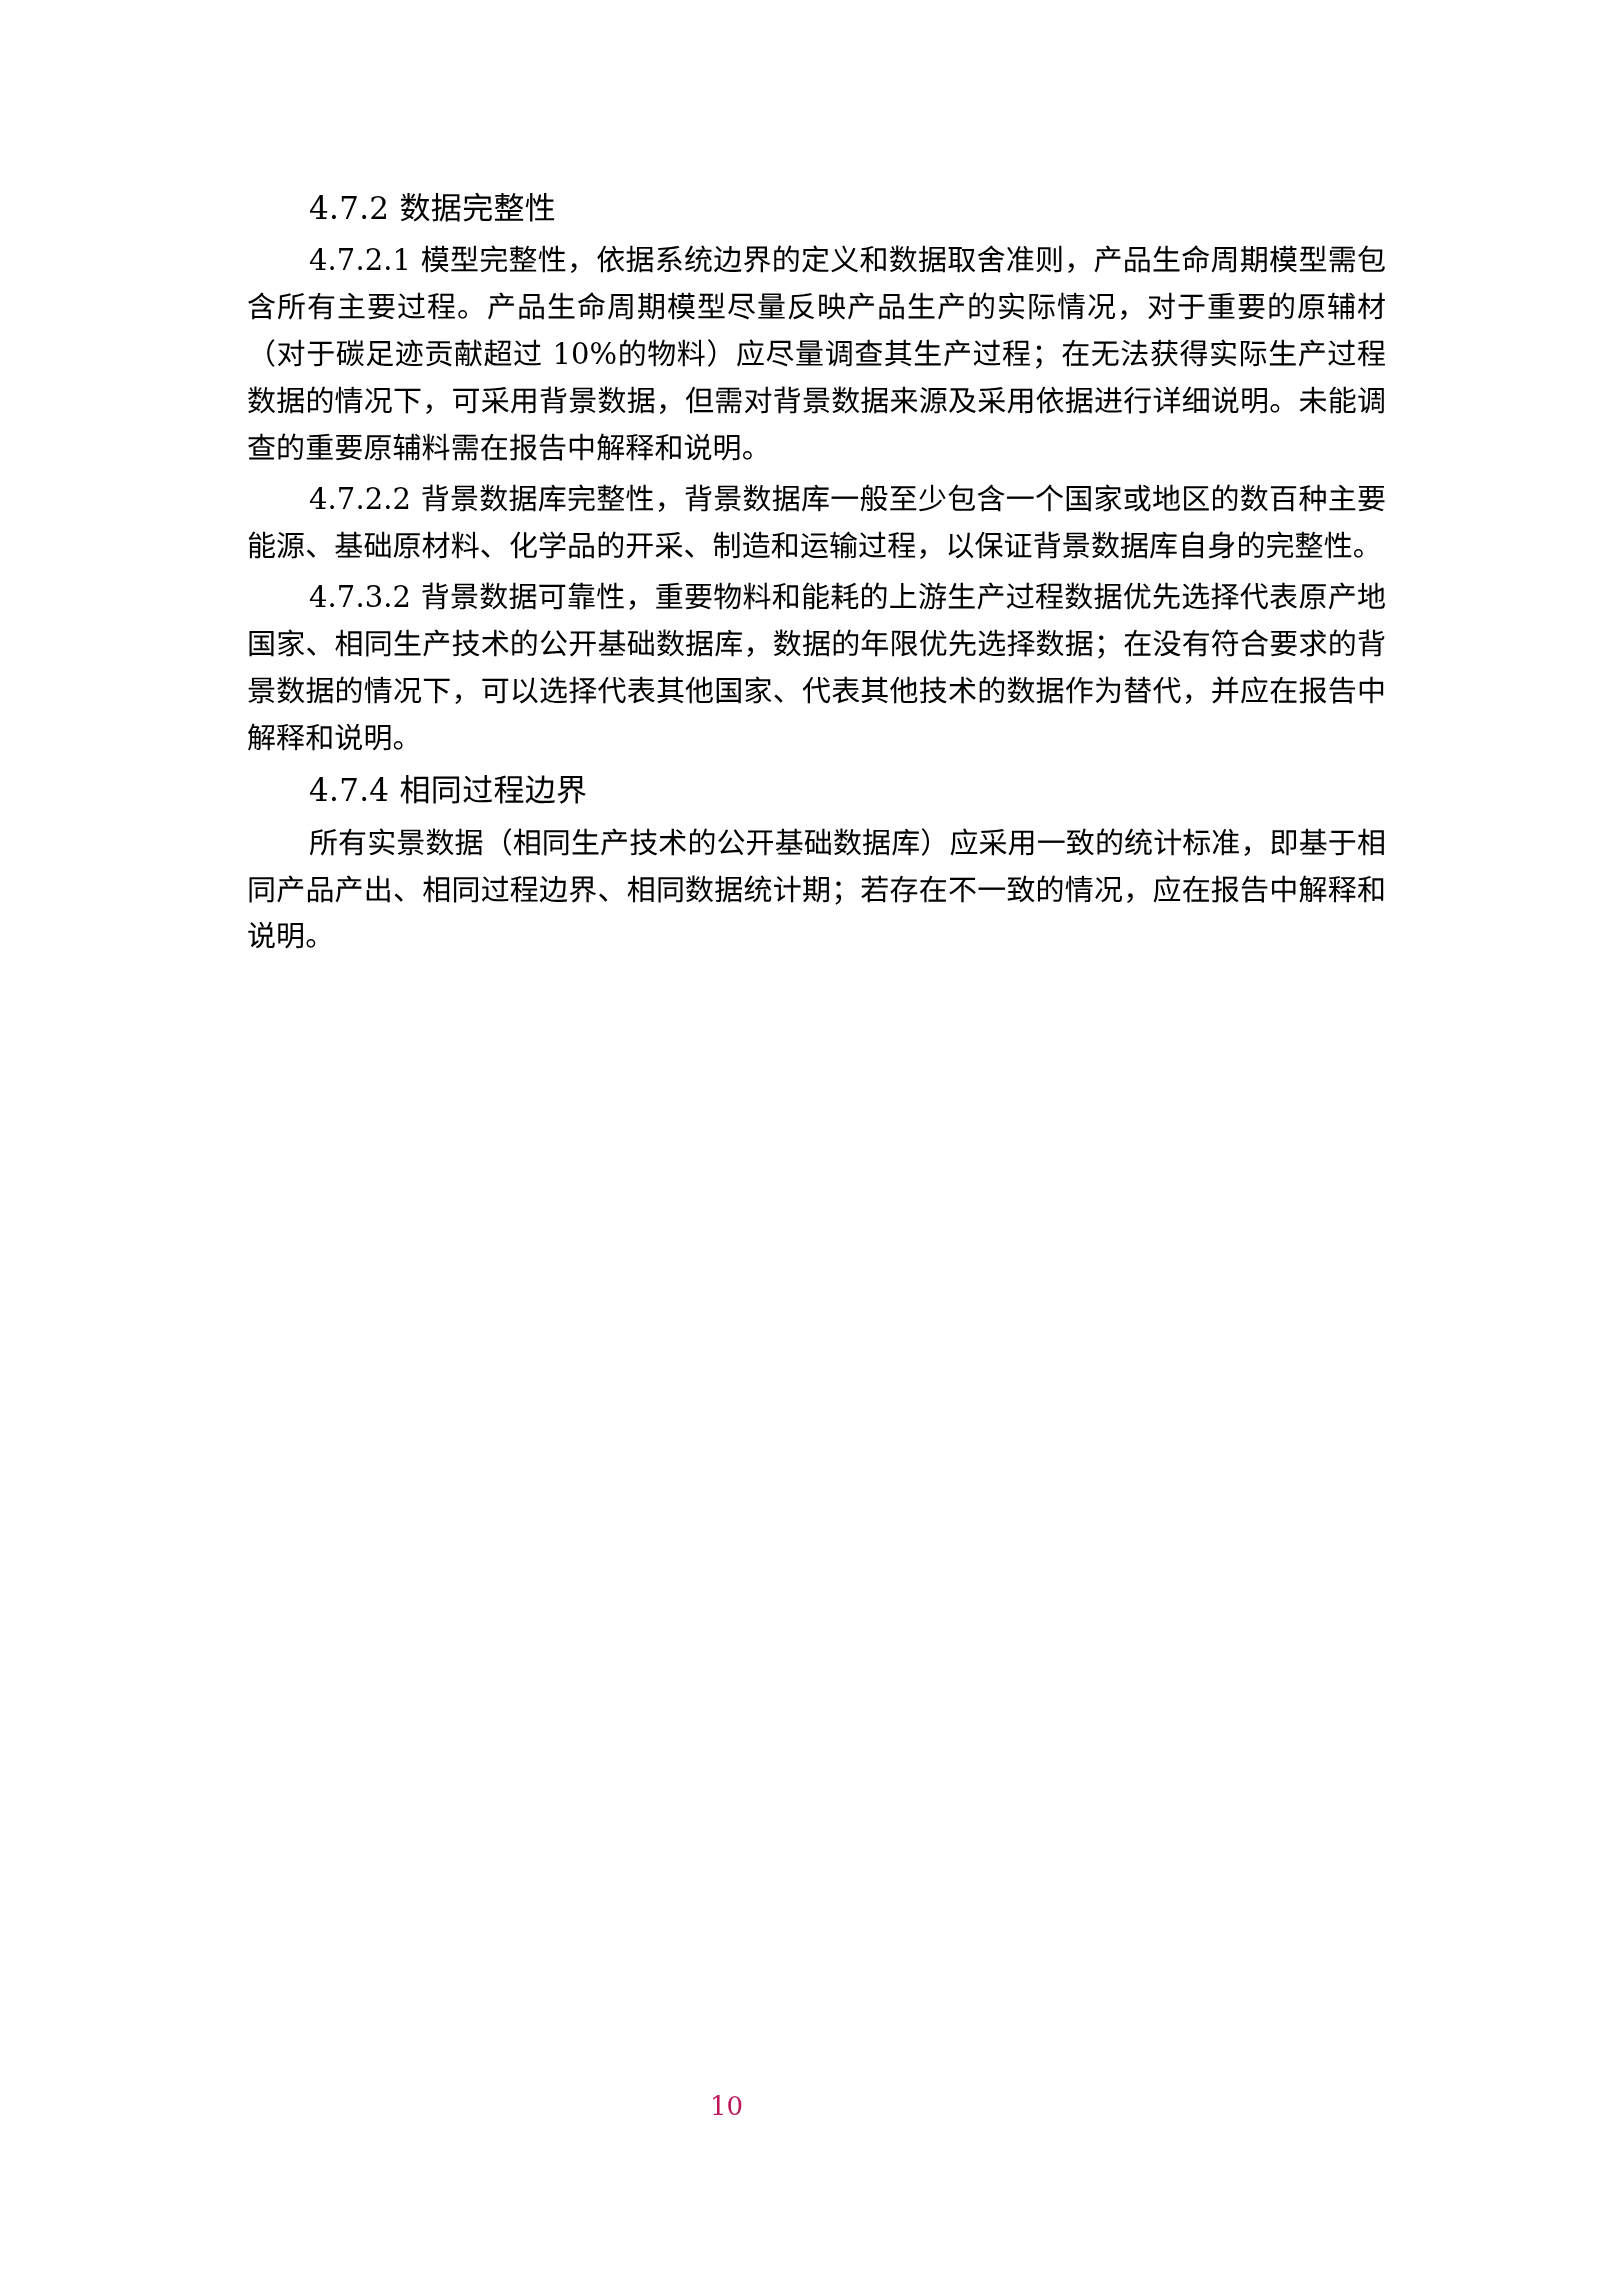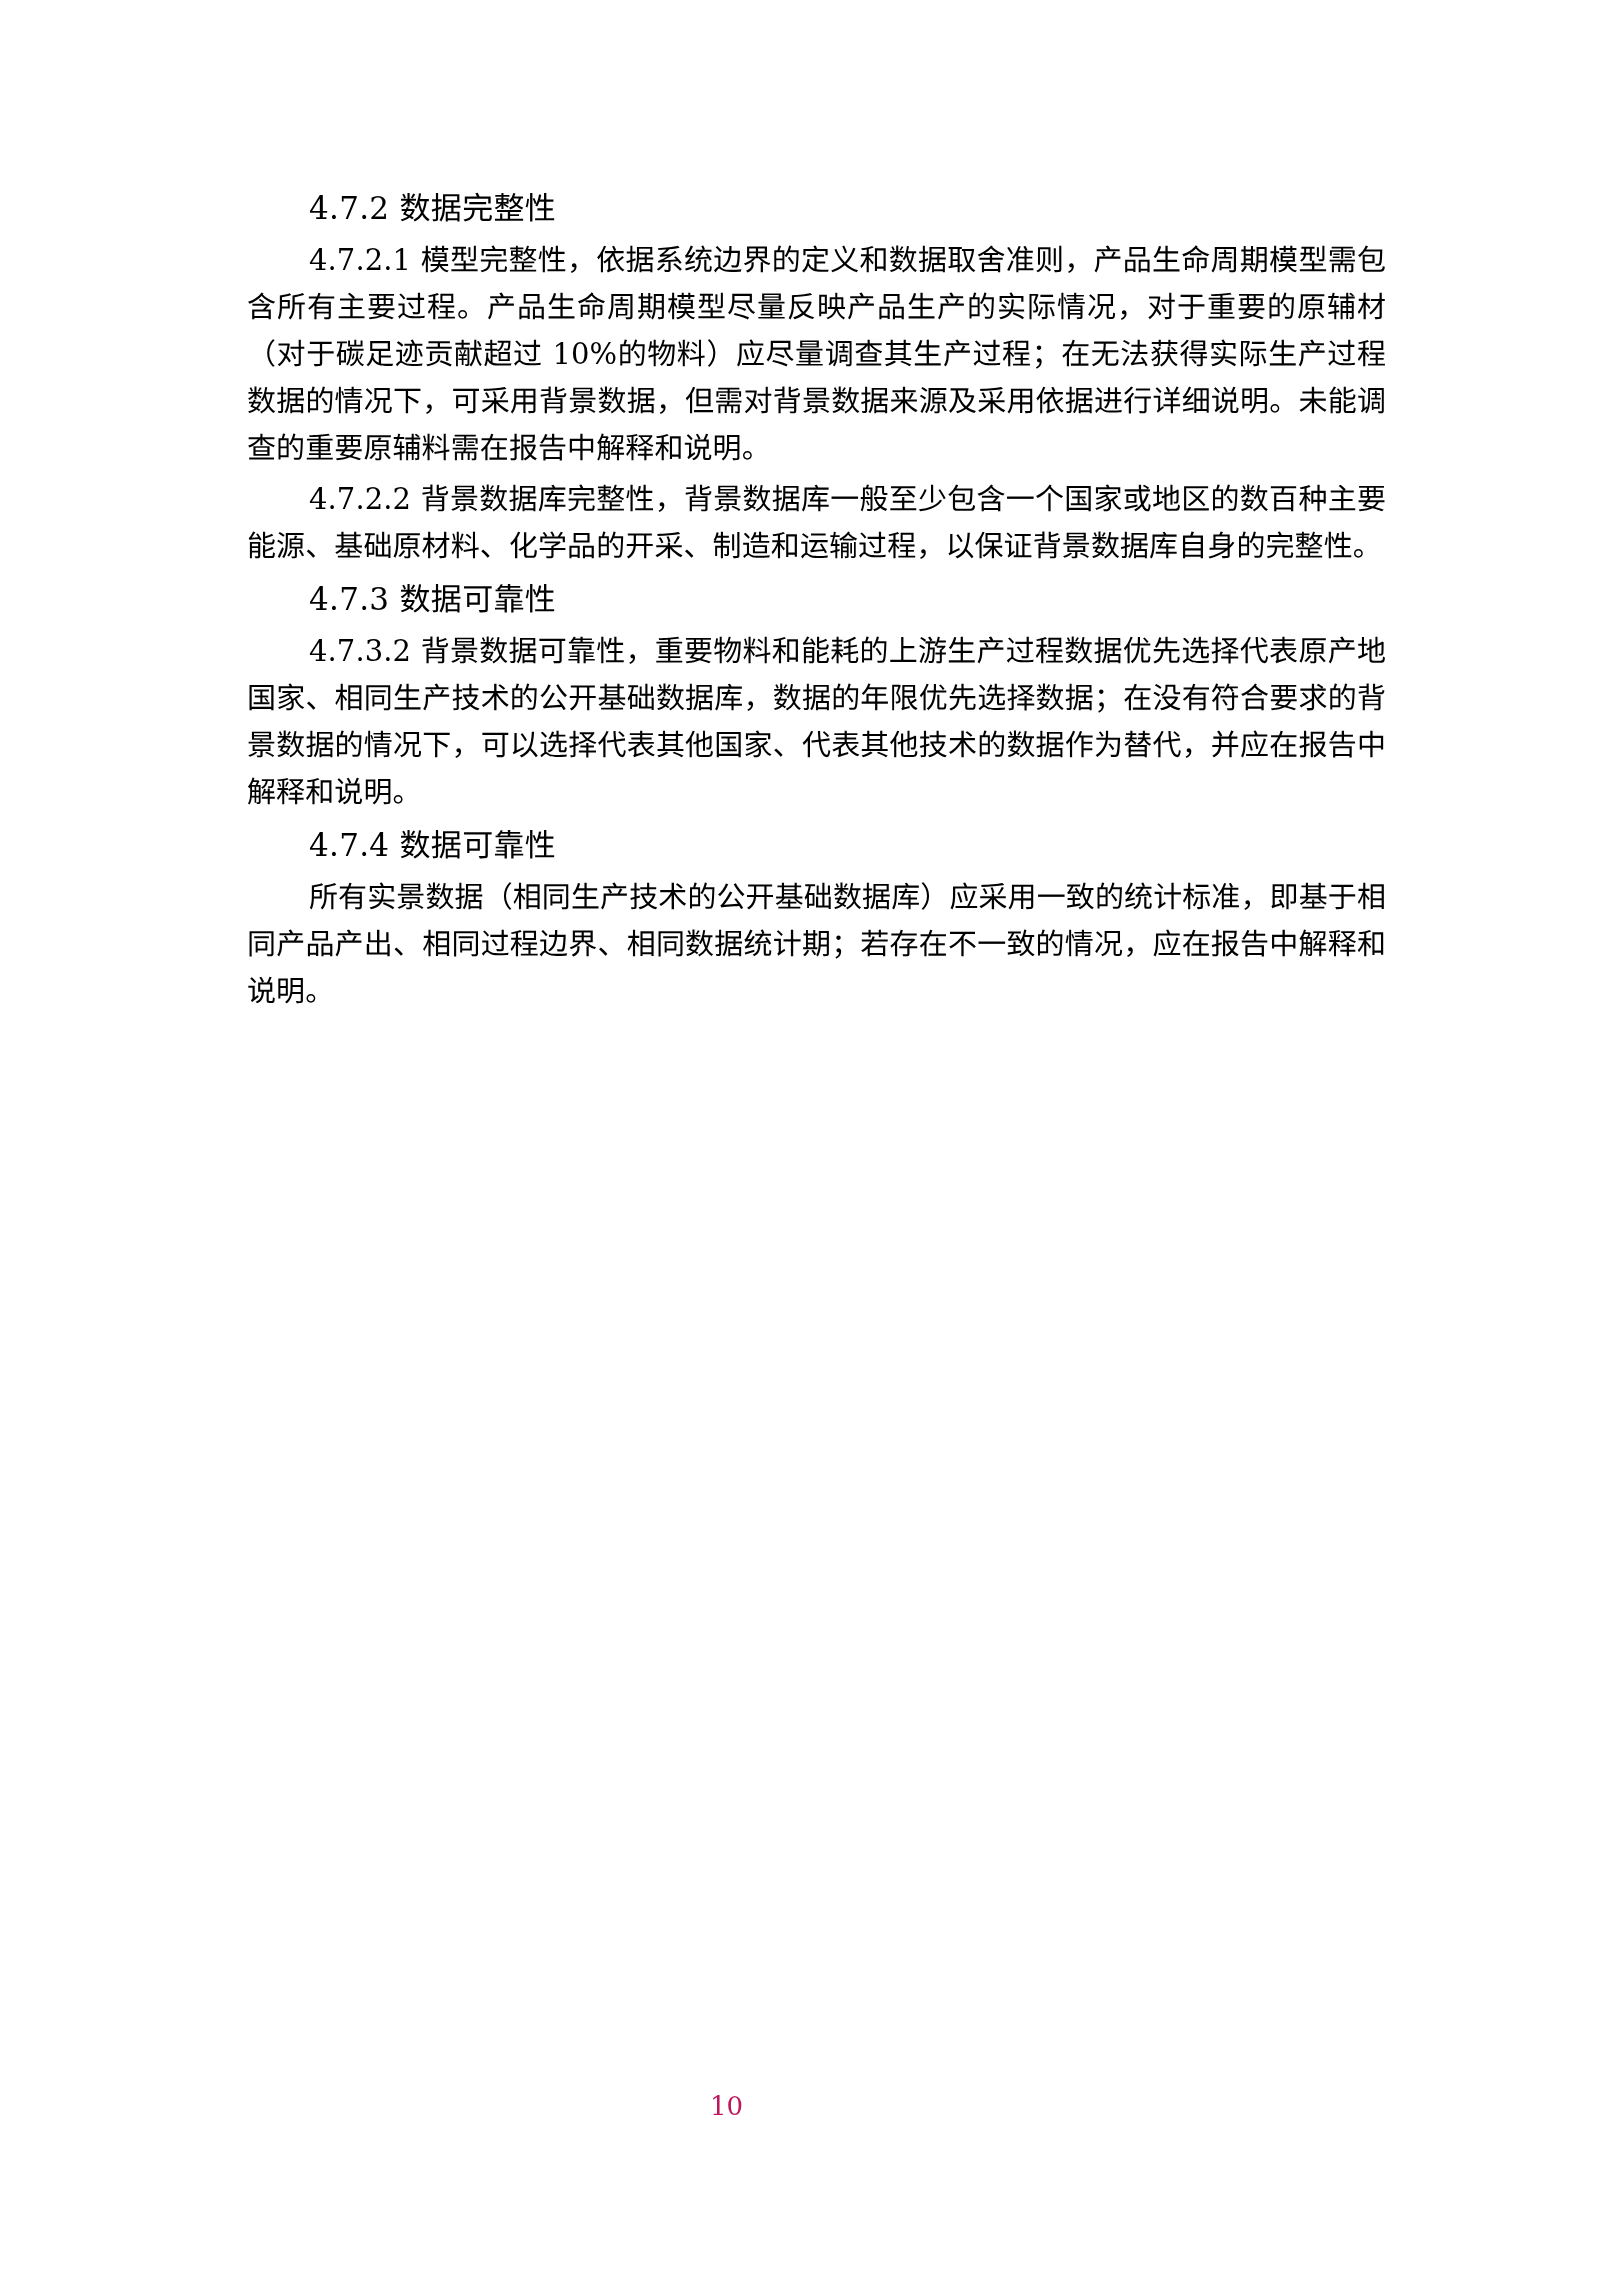--- a/index.html
+++ b/index.html
@@ -57,26 +57,25 @@
 <div class="page">
 
   <div class="content">
 
     <p class="heading">4.7.2 数据完整性</p>
 
     <p class="para">4.7.2.1 模型完整性，依据系统边界的定义和数据取舍准则，产品生命周期模型需包含所有主要过程。产品生命周期模型尽量反映产品生产的实际情况，对于重要的原辅材（对于碳足迹贡献超过 10%的物料）应尽量调查其生产过程；在无法获得实际生产过程数据的情况下，可采用背景数据，但需对背景数据来源及采用依据进行详细说明。未能调查的重要原辅料需在报告中解释和说明。</p>
 
     <p class="para">4.7.2.2 背景数据库完整性，背景数据库一般至少包含一个国家或地区的数百种主要能源、基础原材料、化学品的开采、制造和运输过程，以保证背景数据库自身的完整性。</p>
 
-    <p class="heading">4.7.3 数据可靠性</p>
 
 
     <p class="para">4.7.3.2 背景数据可靠性，重要物料和能耗的上游生产过程数据优先选择代表原产地国家、相同生产技术的公开基础数据库，数据的年限优先选择数据；在没有符合要求的背景数据的情况下，可以选择代表其他国家、代表其他技术的数据作为替代，并应在报告中解释和说明。</p>
 
-    <p class="heading">4.7.4 数据可靠性</p>
+    <p class="heading">4.7.4 相同过程边界</p>
 
     <p class="para">所有实景数据（相同生产技术的公开基础数据库）应采用一致的统计标准，即基于相同产品产出、相同过程边界、相同数据统计期；若存在不一致的情况，应在报告中解释和说明。</p>
 
   </div>
 
   <div class="page-number">10</div>
 
 </div>
 
 

